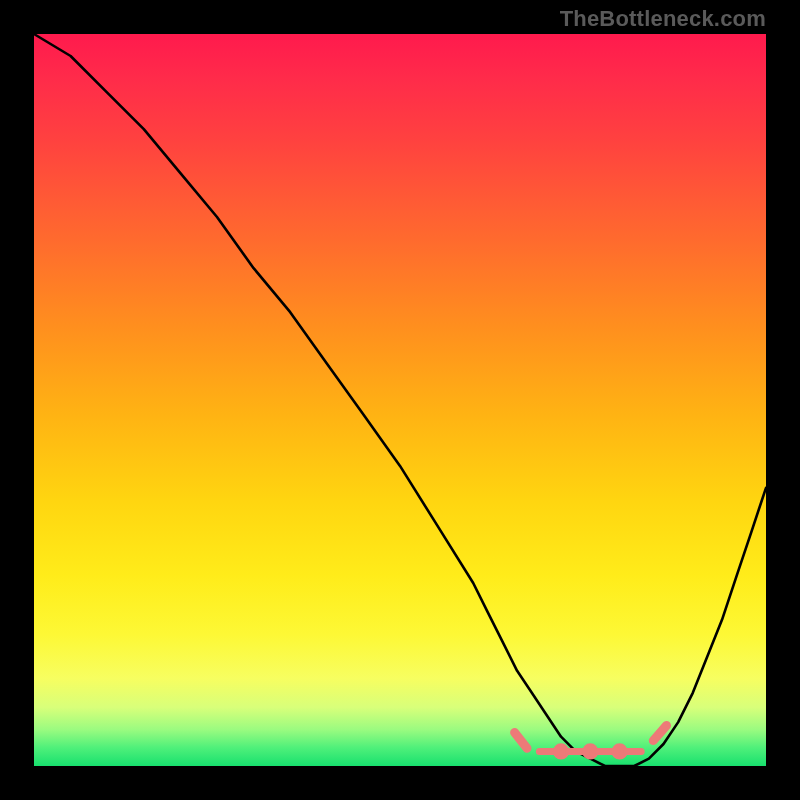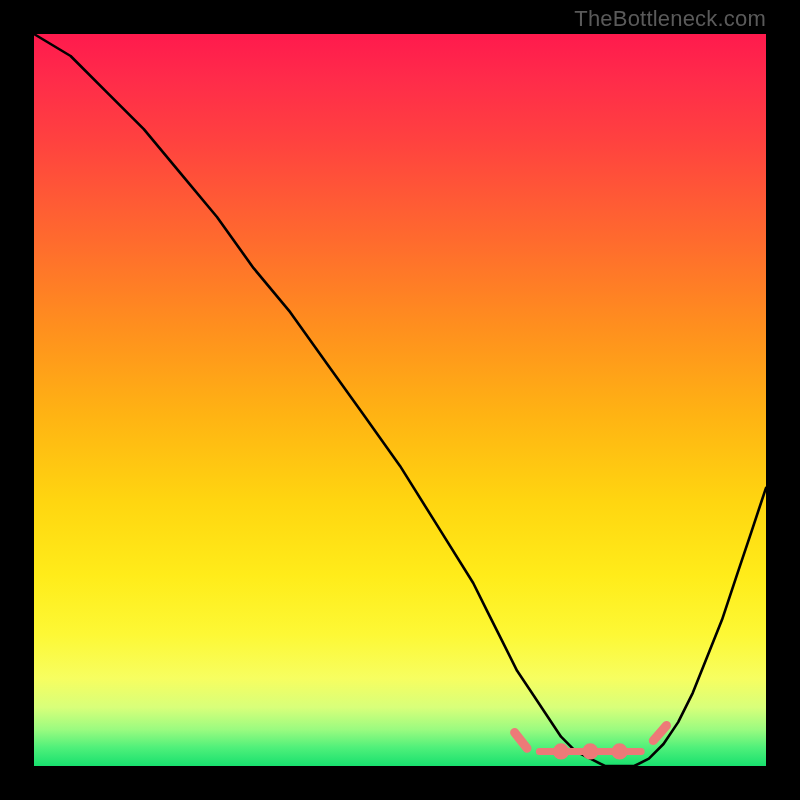--- a/index.html
+++ b/index.html
@@ -43,21 +43,21 @@
       #4ff07a 97.5%,
       #18e06e 100%
     );
   }
   .watermark {
     position: absolute;
     top: 6px;
     right: 34px;
     color: #5a5a5a;
     font-size: 22px;
-    font-weight: 400;
+    font-weight: 700;
     letter-spacing: 0.2px;
     user-select: none;
   }
   svg.curve {
     position: absolute;
     left: 34px;
     top: 34px;
     width: 732px;
     height: 732px;
     overflow: visible;

